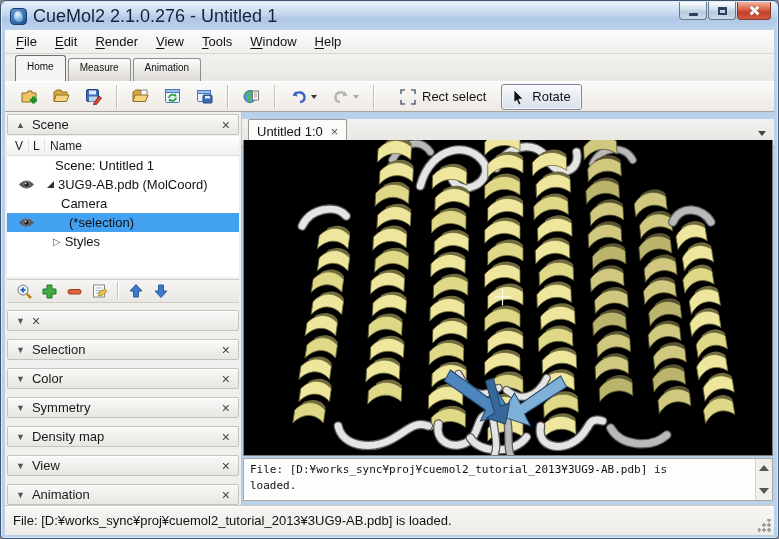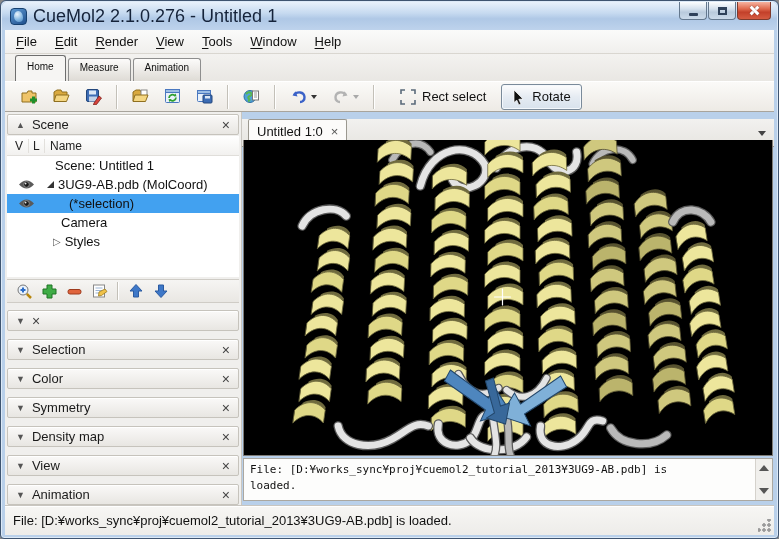--- a/index.html
+++ b/index.html
@@ -364,36 +364,36 @@
               <path d="M1,5.5 Q8.5,-2.5 16,5.5 Q8.5,13.5 1,5.5 Z" fill="#5A5A5A"></path>
               <circle cx="8.5" cy="5.5" r="2.8" fill="#1A1A1A" stroke="#9A9A9A" stroke-width="0.8"></circle>
               <circle cx="7.6" cy="4.6" r="0.9" fill="#E8E8E8"></circle>
             </svg>
           </span>
           <span class="tree-content" style="padding-left: 2px;">
             <span class="exp-open"></span>
             <span>3UG9-AB.pdb (MolCoord)</span>
           </span>
         </div>
+        <div class="tree-row">
+          <span class="tree-eye"></span>
+          <span class="tree-content" style="padding-left: 16px;">
+            <span>Camera</span>
+          </span>
+        </div>
         <div class="tree-row selected">
           <span class="tree-eye">
             <svg class="icon-svg" width="17" height="11" viewBox="0 0 17 11">
               <path d="M1,5.5 Q8.5,-2.5 16,5.5 Q8.5,13.5 1,5.5 Z" fill="#5A5A5A"></path>
               <circle cx="8.5" cy="5.5" r="2.8" fill="#1A1A1A" stroke="#9A9A9A" stroke-width="0.8"></circle>
               <circle cx="7.6" cy="4.6" r="0.9" fill="#E8E8E8"></circle>
             </svg>
           </span>
           <span class="tree-content" style="padding-left: 24px;">
             <span>(*selection)</span>
-          </span>
-        </div>
-        <div class="tree-row">
-          <span class="tree-eye"></span>
-          <span class="tree-content" style="padding-left: 16px;">
-            <span>Camera</span>
           </span>
         </div>
         <div class="tree-row">
           <span class="tree-eye"></span>
           <span class="tree-content" style="padding-left: 8px;">
             <span class="exp-closed">▷</span>
             <span>Styles</span>
           </span>
         </div>
       </div>

